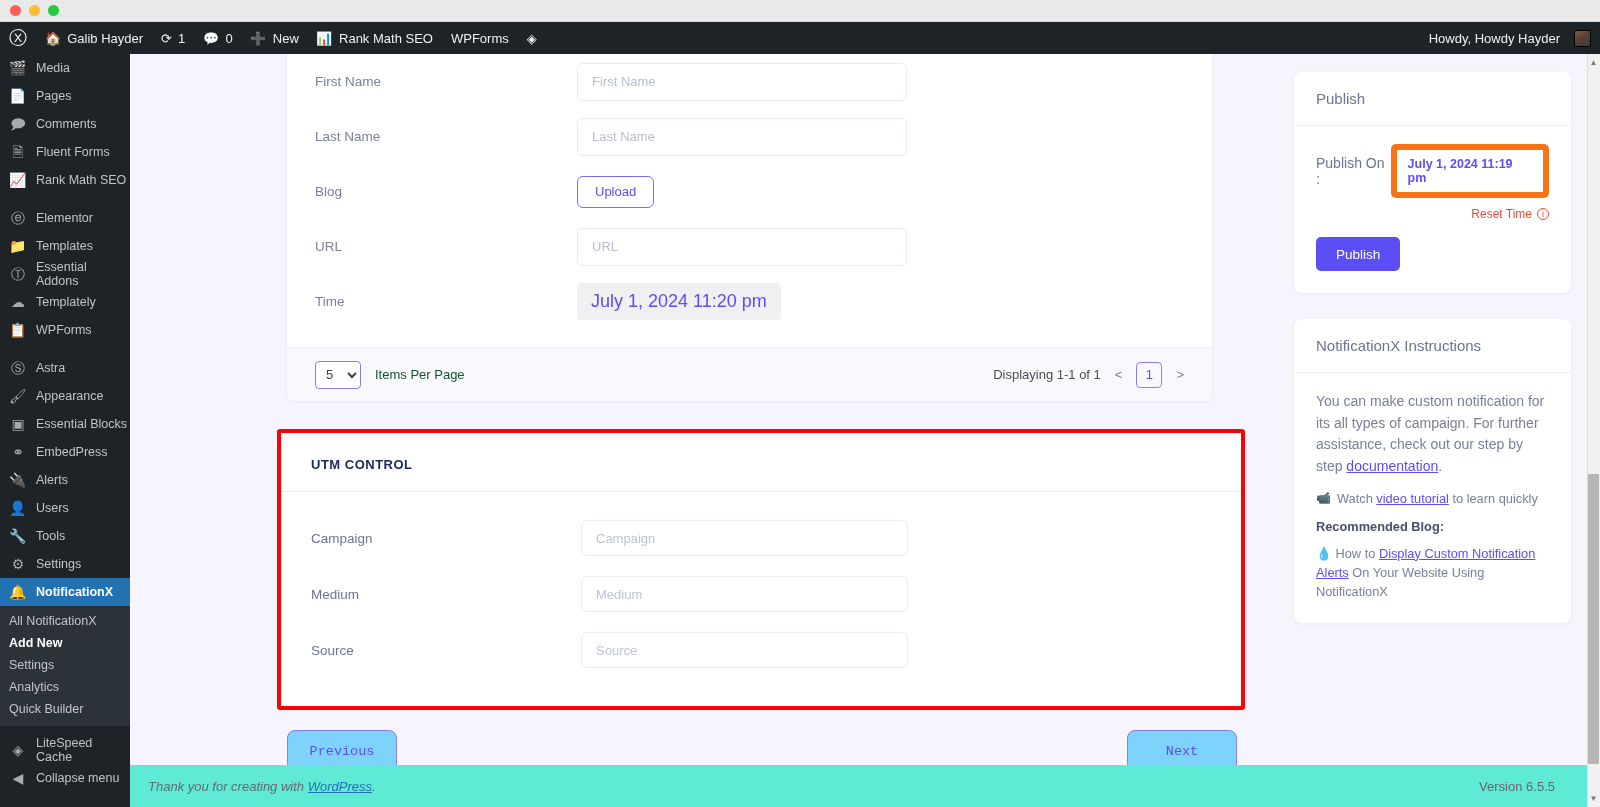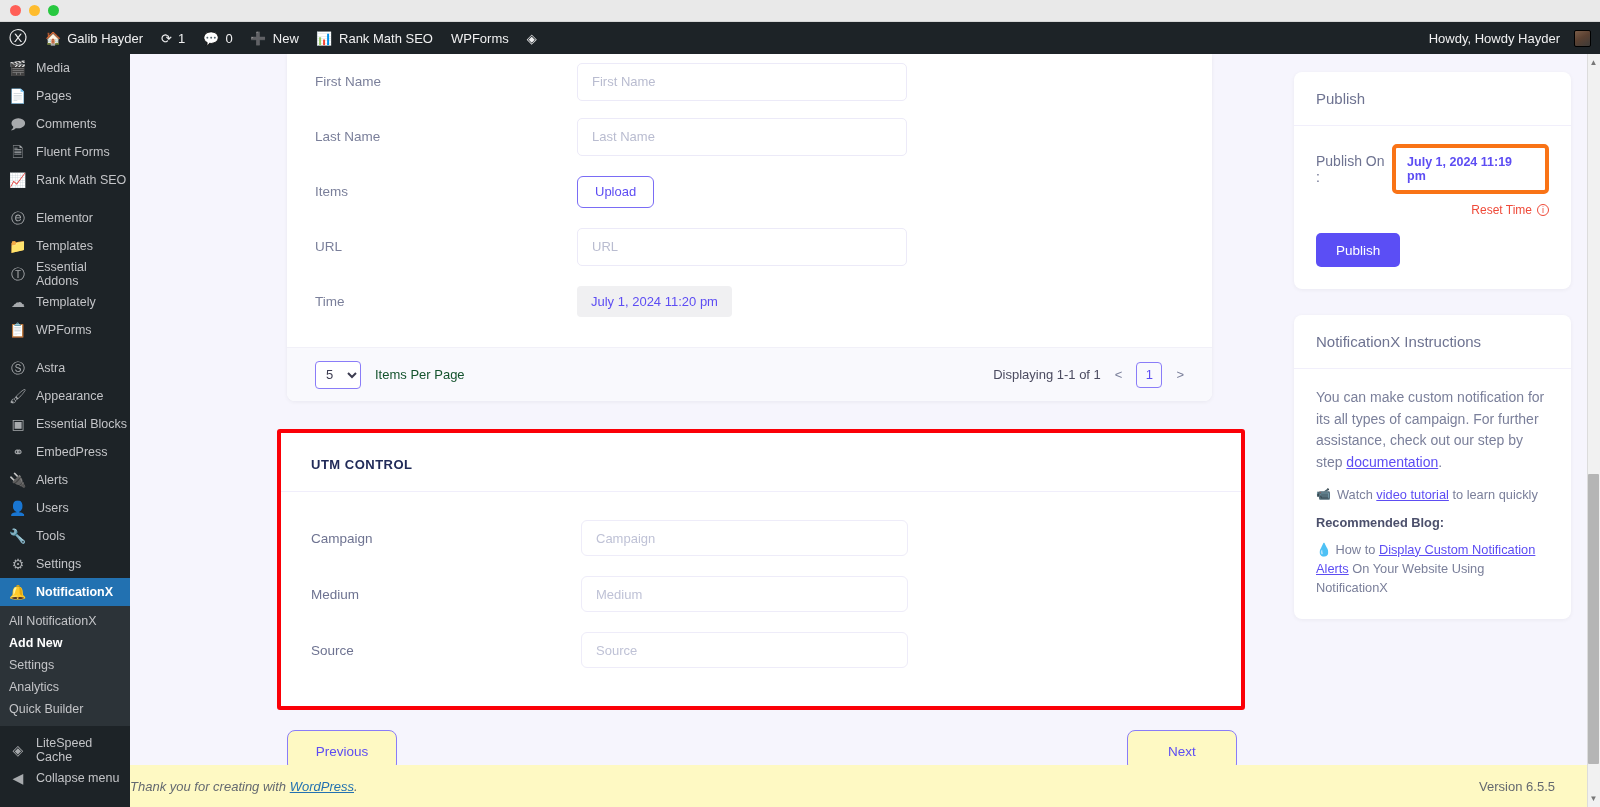--- a/index.html
+++ b/index.html
@@ -102,21 +102,21 @@
     border-radius: 5px; background: #fff; padding: 0 14px;
     font-size: 13px; color: #1e1e2d; outline: none;
   }
   .field-input::placeholder { color: #b9bcd0; }
   .btn-upload {
     border: 1px solid #7a6cf5; color: #5d4df3; background: #fff;
     border-radius: 6px; height: 32px; padding: 0 17px;
     font-size: 13px; cursor: pointer; font-family: inherit;
   }
   .time-chip {
-    background: #f0f0f2; color: #5d4df3; font-size: 13px;
+    background: #f0f0f2; color: #5d4df3; font-size: 18px;
     padding: 8px 14px; border-radius: 4px; display: inline-block;
   }
 
   .table-foot {
     display: flex; align-items: center; background: #f9f9fd;
     height: 54px; padding: 0 28px; border-radius: 0 0 8px 8px;
     border-top: 1px solid #f1f0f8;
   }
   .per-page-select {
     width: 46px; height: 28px; border: 1px solid #8a7cf8; border-radius: 4px;
@@ -157,30 +157,30 @@
   }
   .utm-input::placeholder { color: #bfc2d6; }
 
   
   #nav-buttons {
     margin-left: 157px; width: 950px; margin-top: 20px;
     display: flex; justify-content: space-between;
   }
   .nav-btn {
     width: 110px; height: 42px; border: 1px solid #8a7cf8;
-    border-radius: 8px; background: #fef9c3; color: #5d4df3;
-    font-size: 13.5px; cursor: pointer; font-family: Liberation Sans, sans-serif;
+    border-radius: 8px; background: #7dd3fc; color: #5d4df3;
+    font-size: 13.5px; cursor: pointer; font-family: Liberation Mono, monospace;
   }
 
   
   #wpfooter {
     position: absolute; left: 0; bottom: 0; width: 100%;
     height: 42px; display: flex; align-items: center;
-    padding: 0 45px 0 0; font-size: 13px; color: #646970;
-    background: #fef9c3;
+    padding: 0 45px 0 18px; font-size: 13px; color: #646970;
+    background: #5eead4;
   }
   #wpfooter .thanks { font-style: italic; }
   #wpfooter a { color: #2271b1; }
   #wpfooter .version { margin-left: auto; }
 
   
   #right-rail {
     position: absolute; right: 29px; top: 18px; width: 277px;
   }
   .rail-card {
@@ -188,21 +188,21 @@
     box-shadow: 0 1px 4px rgba(16,24,40,.05);
   }
   .rail-head {
     padding: 18px 22px; font-size: 15px; color: #6e7391;
     border-bottom: 1px solid #f1effb;
   }
   .rail-body { padding: 18px 22px 22px 22px; }
   .publish-row { display: flex; align-items: center; justify-content: space-between; }
   .publish-on-label { font-size: 14px; color: #6e7391; }
   .publish-date {
-    margin-left: auto; border: 4px solid #f97316; border-radius: 5px;
+    margin-left: auto; border: 6px solid #f97316; border-radius: 5px;
     padding: 7px 11px; font-size: 12.5px; color: #5d4df3; font-weight: 700;
   }
   .reset-row {
     display: flex; justify-content: flex-end; align-items: center;
     gap: 5px; margin-top: 9px; font-size: 12px; color: #ef4a39;
     cursor: pointer;
   }
   .info-circle {
     width: 12px; height: 12px; border: 1px solid #ef4a39; border-radius: 50%;
     font-size: 9px; line-height: 10px; text-align: center; color: #ef4a39;
@@ -392,21 +392,21 @@
         <div class="field-label">First Name</div>
         <input class="field-input" type="text" placeholder="First Name" style="">
       </div>
 
       <div class="field-row">
         <div class="field-label">Last Name</div>
         <input class="field-input" type="text" placeholder="Last Name" style="">
       </div>
 
       <div class="field-row">
-        <div class="field-label">Items</div>
+        <div class="field-label">Blog</div>
         <button class="btn-upload">Upload</button>
       </div>
 
       <div class="field-row">
         <div class="field-label">URL</div>
         <input class="field-input" type="text" placeholder="URL" style="">
       </div>
 
       <div class="field-row">
         <div class="field-label">Time</div>

